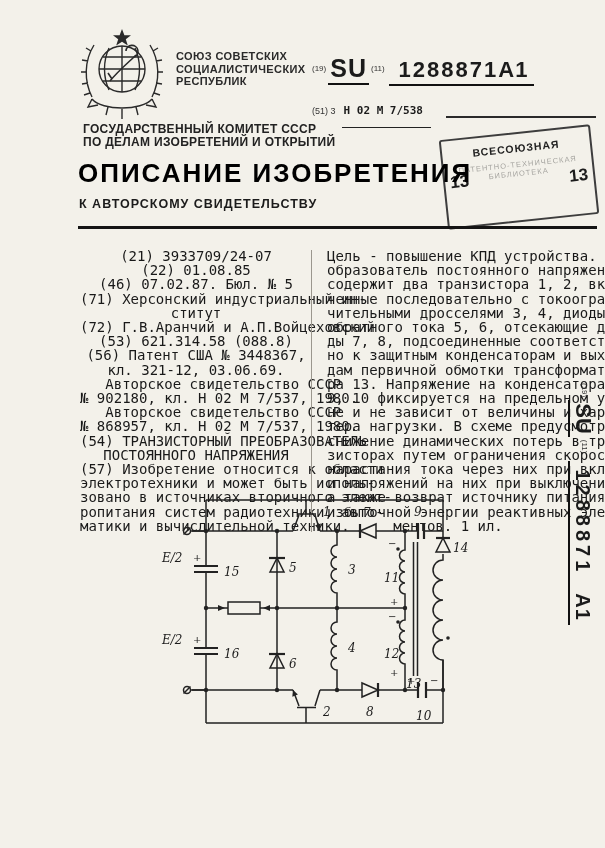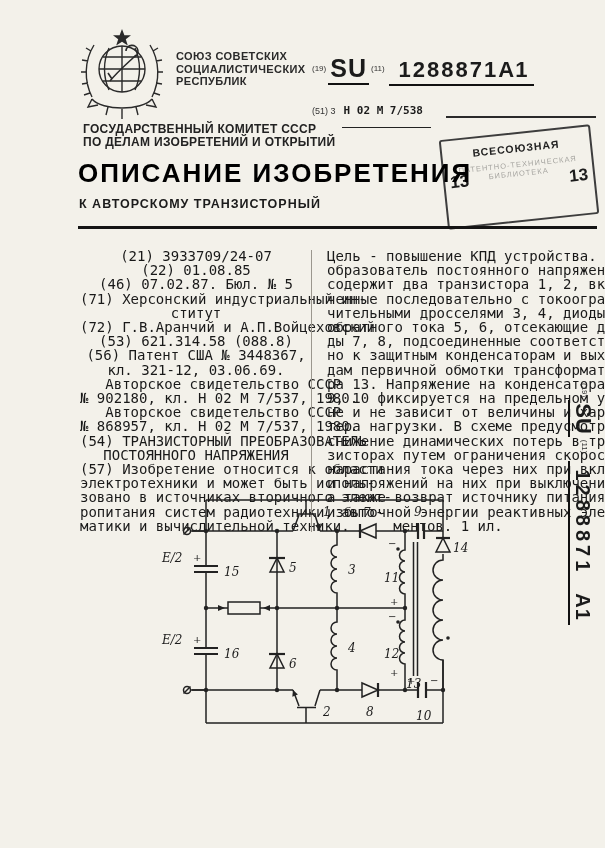--- a/index.html
+++ b/index.html
@@ -86,21 +86,21 @@
   <div class="stamp-t">ВСЕСОЮЗНАЯ</div>
   <div class="stamp-f">
     <div>ПАТЕНТНО-ТЕХНИЧЕСКАЯ</div>
     <div>БИБЛИОТЕКА</div>
   </div>
   <div class="stamp-13l">13</div>
   <div class="stamp-13r">13</div>
 </div>
 
 <div class="abs title">ОПИСАНИЕ ИЗОБРЕТЕНИЯ</div>
-<div class="abs subtitle">К АВТОРСКОМУ ТРАНЗИСТОРНЫЙ</div>
+<div class="abs subtitle">К АВТОРСКОМУ СВИДЕТЕЛЬСТВУ</div>
 <div class="abs rule"></div>
 
 <div class="abs col leftcol pre">(21) 3933709/24-07
 (22) 01.08.85
 (46) 07.02.87. Бюл. № 5
 (71) Херсонский индустриальный ин-
 ститут
 (72) Г.В.Аранчий и А.П.Войцеховский
 (53) 621.314.58 (088.8)
 (56) Патент США № 3448367,

